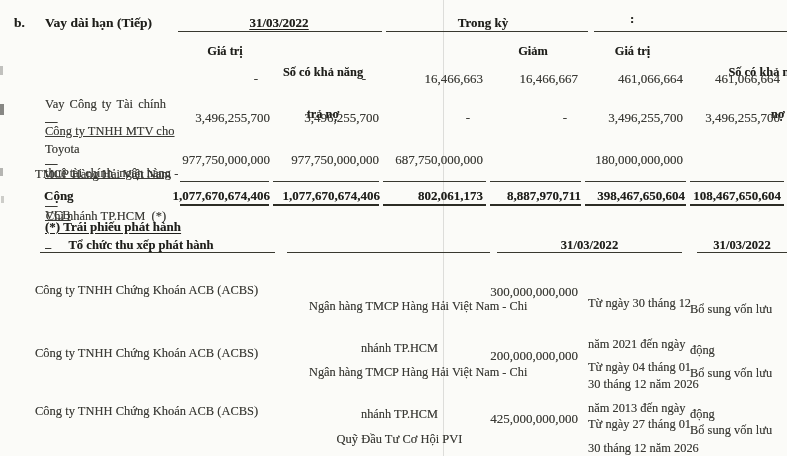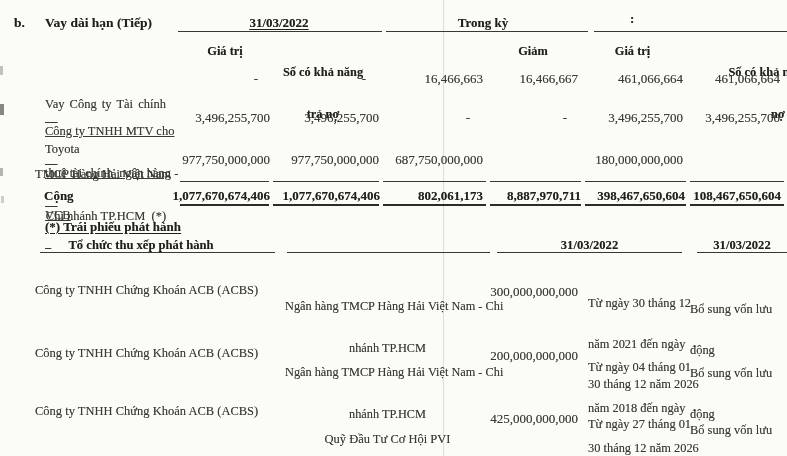--- a/index.html
+++ b/index.html
@@ -15,21 +15,21 @@
   .ctr { text-align:center; }
   .u   { text-decoration:underline; text-underline-offset:2px; }
   .rule  { position:absolute; background:#38382f; height:1.3px; }
   .rule2 { position:absolute; background:#2c2c25; height:2.4px; }
   .t1label { font-size:12.5px; line-height:15px; }
   .t1label div { white-space:pre; }
   .justline { white-space:normal !important; text-align:justify; text-align-last:justify; }
   .num { font-size:13px; }
   .sub { font-size:12.4px; line-height:14px; }
   .t2  { font-size:12.5px; line-height:14px; }
-  .t2 div { white-space:pre; }
+  .t2 div { white-space:pre;margin-left:24px; }
   .term { font-size:12.4px; line-height:13.5px; }
   .vline { position:absolute; width:1px; background:rgba(105,105,100,.20); }
   .speck { position:absolute; background:rgba(40,40,36,.55); }
 </style>
 </head>
 <body>
 
 <div class="page">
 
   <div class="vline" style="left:443px;top:0;height:456px;"></div>
@@ -143,21 +143,21 @@
   </div>
 
   <div class="abs t2 ctr" style="left:35px;top:346px;width:206px;white-space:pre;">Công ty TNHH Chứng Khoán ACB (ACBS)</div>
   <div class="abs t2 ctr" style="left:285px;top:337px;width:205px;font-size:12.3px;">
     <div>Ngân hàng TMCP Hàng Hải Việt Nam - Chi</div>
     <div>nhánh TP.HCM</div>
   </div>
   <div class="abs num" style="top:348px;right:209px;">200,000,000,000</div>
   <div class="abs term" style="left:588px;top:334px;">
     <div>Từ ngày 04 tháng 01</div>
-    <div>năm 2018 đến ngày</div>
+    <div>năm 2013 đến ngày</div>
     <div>30 tháng 12 năm 2026</div>
   </div>
   <div class="abs term" style="left:690px;top:340px;">
     <div>Bổ sung vốn lưu</div>
     <div>động</div>
   </div>
 
   <div class="abs t2 ctr" style="left:35px;top:404px;width:206px;white-space:pre;">Công ty TNHH Chứng Khoán ACB (ACBS)</div>
   <div class="abs t2 ctr" style="left:285px;top:404px;width:205px;">
     <div>Quỹ Đầu Tư Cơ Hội PVI</div>

